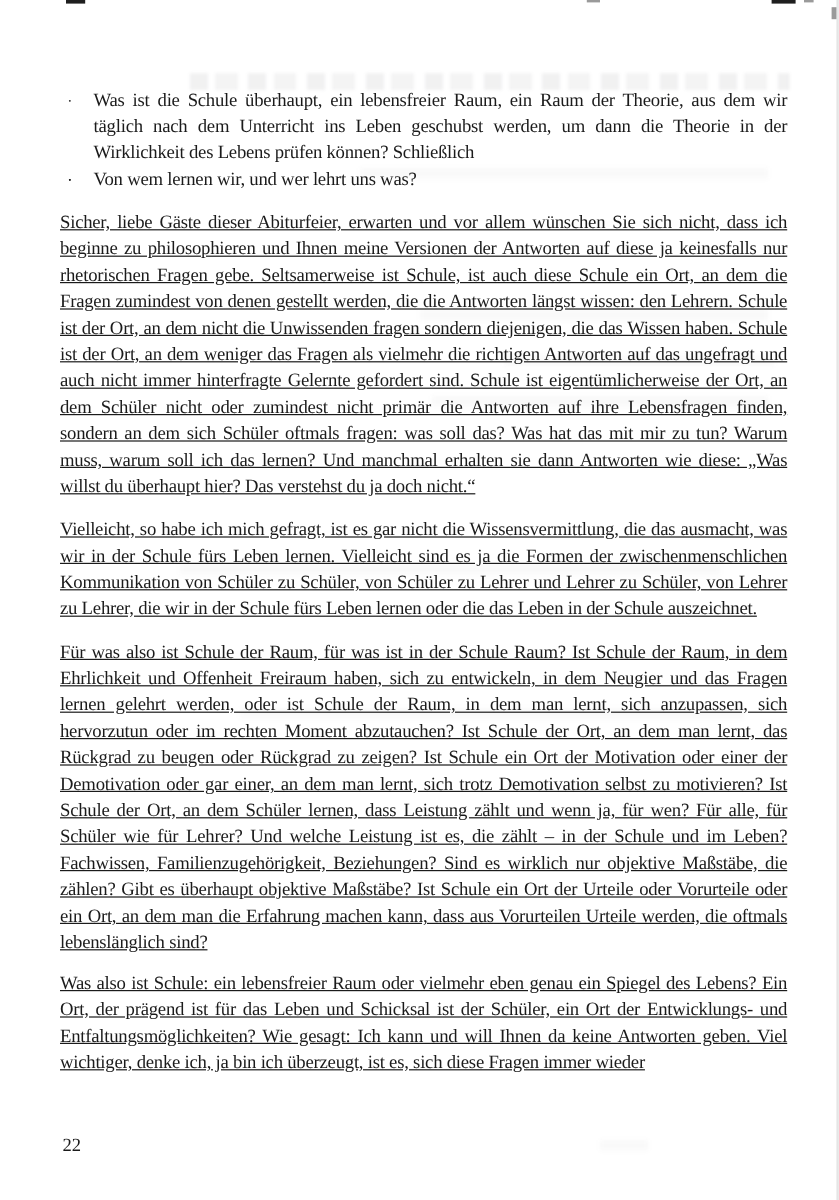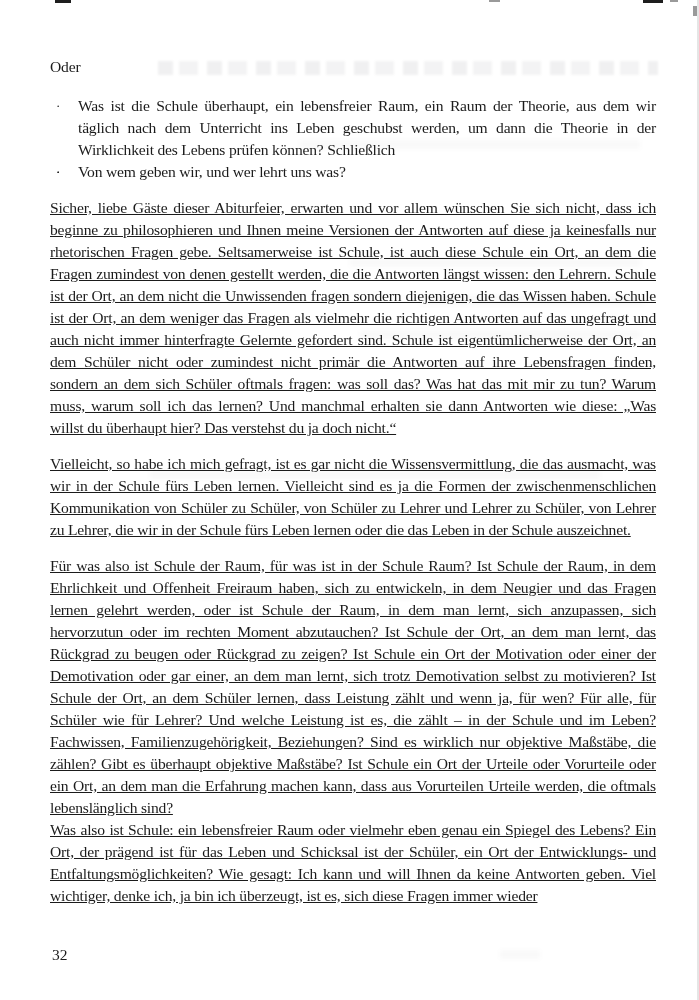--- a/index.html
+++ b/index.html
@@ -45,21 +45,21 @@
     top: 0;
     font-size: 13px;
   }
   .body-par {
     margin: 14px 0 0 0;
     text-align: justify;
     text-justify: inter-word;
     text-decoration: underline;
   }
   .body-par.joined {
-    margin-top: 0;
+    margin-top: 12px;
   }
   .page-number {
     position: absolute;
     left: 52px;
     top: 946px;
     font-size: 15.5px;
     letter-spacing: 0;
   }
   
   .ghost {
@@ -110,38 +110,37 @@
   <div class="ghost ghost-line" style="left:300px; top:140px; width:340px;"></div>
   <div class="ghost ghost-line" style="left:350px; top:258px; width:290px;"></div>
   <div class="ghost ghost-line" style="left:420px; top:296px; width:225px;"></div>
   <div class="ghost ghost-line" style="left:360px; top:330px; width:280px;"></div>
   <div class="ghost ghost-line" style="left:150px; top:470px; width:450px;"></div>
   <div class="ghost ghost-line" style="left:200px; top:590px; width:420px;"></div>
   <div class="ghost ghost-line" style="left:500px; top:950px; width:40px;"></div>
 
   <div class="content">
 
-    <p class="intro-word">Oder</p>
 
     <ul class="question-list">
       <li>
         <span class="bullet">·</span>
         <span>Was ist die Schule überhaupt, ein lebensfreier Raum, ein Raum der Theorie, aus dem wir täglich nach dem Unterricht ins Leben geschubst werden, um dann die Theorie in der Wirklichkeit des Lebens prüfen können? Schließlich</span>
       </li>
       <li>
         <span class="bullet">·</span>
       </li>
       <li>
         <span class="bullet">·</span>
-        <span>Von wem geben wir, und wer lehrt uns was?</span>
+        <span>Von wem lernen wir, und wer lehrt uns was?</span>
       </li>
     </ul>
 
     <p class="body-par">Sicher, liebe Gäste dieser Abiturfeier, erwarten und vor allem wünschen Sie sich nicht, dass ich beginne zu philosophieren und Ihnen meine Versionen der Antworten auf diese ja keinesfalls nur rhetorischen Fragen gebe. Seltsamerweise ist Schule, ist auch diese Schule ein Ort, an dem die Fragen zumindest von denen gestellt werden, die die Antworten längst wissen: den Lehrern. Schule ist der Ort, an dem nicht die Unwissenden fragen sondern diejenigen, die das Wissen haben. Schule ist der Ort, an dem weniger das Fragen als vielmehr die richtigen Antworten auf das ungefragt und auch nicht immer hinterfragte Gelernte gefordert sind. Schule ist eigentümlicherweise der Ort, an dem Schüler nicht oder zumindest nicht primär die Antworten auf ihre Lebensfragen finden, sondern an dem sich Schüler oftmals fragen: was soll das? Was hat das mit mir zu tun? Warum muss, warum soll ich das lernen? Und manchmal erhalten sie dann Antworten wie diese: „Was willst du überhaupt hier? Das verstehst du ja doch nicht.“</p>
     <p class="body-par">Vielleicht, so habe ich mich gefragt, ist es gar nicht die Wissensvermittlung, die das ausmacht, was wir in der Schule fürs Leben lernen. Vielleicht sind es ja die Formen der zwischenmenschlichen Kommunikation von Schüler zu Schüler, von Schüler zu Lehrer und Lehrer zu Schüler, von Lehrer zu Lehrer, die wir in der Schule fürs Leben lernen oder die das Leben in der Schule auszeichnet.</p>
     <p class="body-par">Für was also ist Schule der Raum, für was ist in der Schule Raum? Ist Schule der Raum, in dem Ehrlichkeit und Offenheit Freiraum haben, sich zu entwickeln, in dem Neugier und das Fragen lernen gelehrt werden, oder ist Schule der Raum, in dem man lernt, sich anzupassen, sich hervorzutun oder im rechten Moment abzutauchen? Ist Schule der Ort, an dem man lernt, das Rückgrad zu beugen oder Rückgrad zu zeigen? Ist Schule ein Ort der Motivation oder einer der Demotivation oder gar einer, an dem man lernt, sich trotz Demotivation selbst zu motivieren? Ist Schule der Ort, an dem Schüler lernen, dass Leistung zählt und wenn ja, für wen? Für alle, für Schüler wie für Lehrer? Und welche Leistung ist es, die zählt – in der Schule und im Leben? Fachwissen, Familienzugehörigkeit, Beziehungen? Sind es wirklich nur objektive Maßstäbe, die zählen? Gibt es überhaupt objektive Maßstäbe? Ist Schule ein Ort der Urteile oder Vorurteile oder ein Ort, an dem man die Erfahrung machen kann, dass aus Vorurteilen Urteile werden, die oftmals lebenslänglich sind?</p>
     <p class="body-par joined">Was also ist Schule: ein lebensfreier Raum oder vielmehr eben genau ein Spiegel des Lebens? Ein Ort, der prägend ist für das Leben und Schicksal ist der Schüler, ein Ort der Entwicklungs- und Entfaltungsmöglichkeiten? Wie gesagt: Ich kann und will Ihnen da keine Antworten geben. Viel wichtiger, denke ich, ja bin ich überzeugt, ist es, sich diese Fragen immer wieder</p>
 
   </div>
 
-  <div class="page-number">32</div>
+  <div class="page-number">22</div>
 
 </div>
 
 </body></html>

